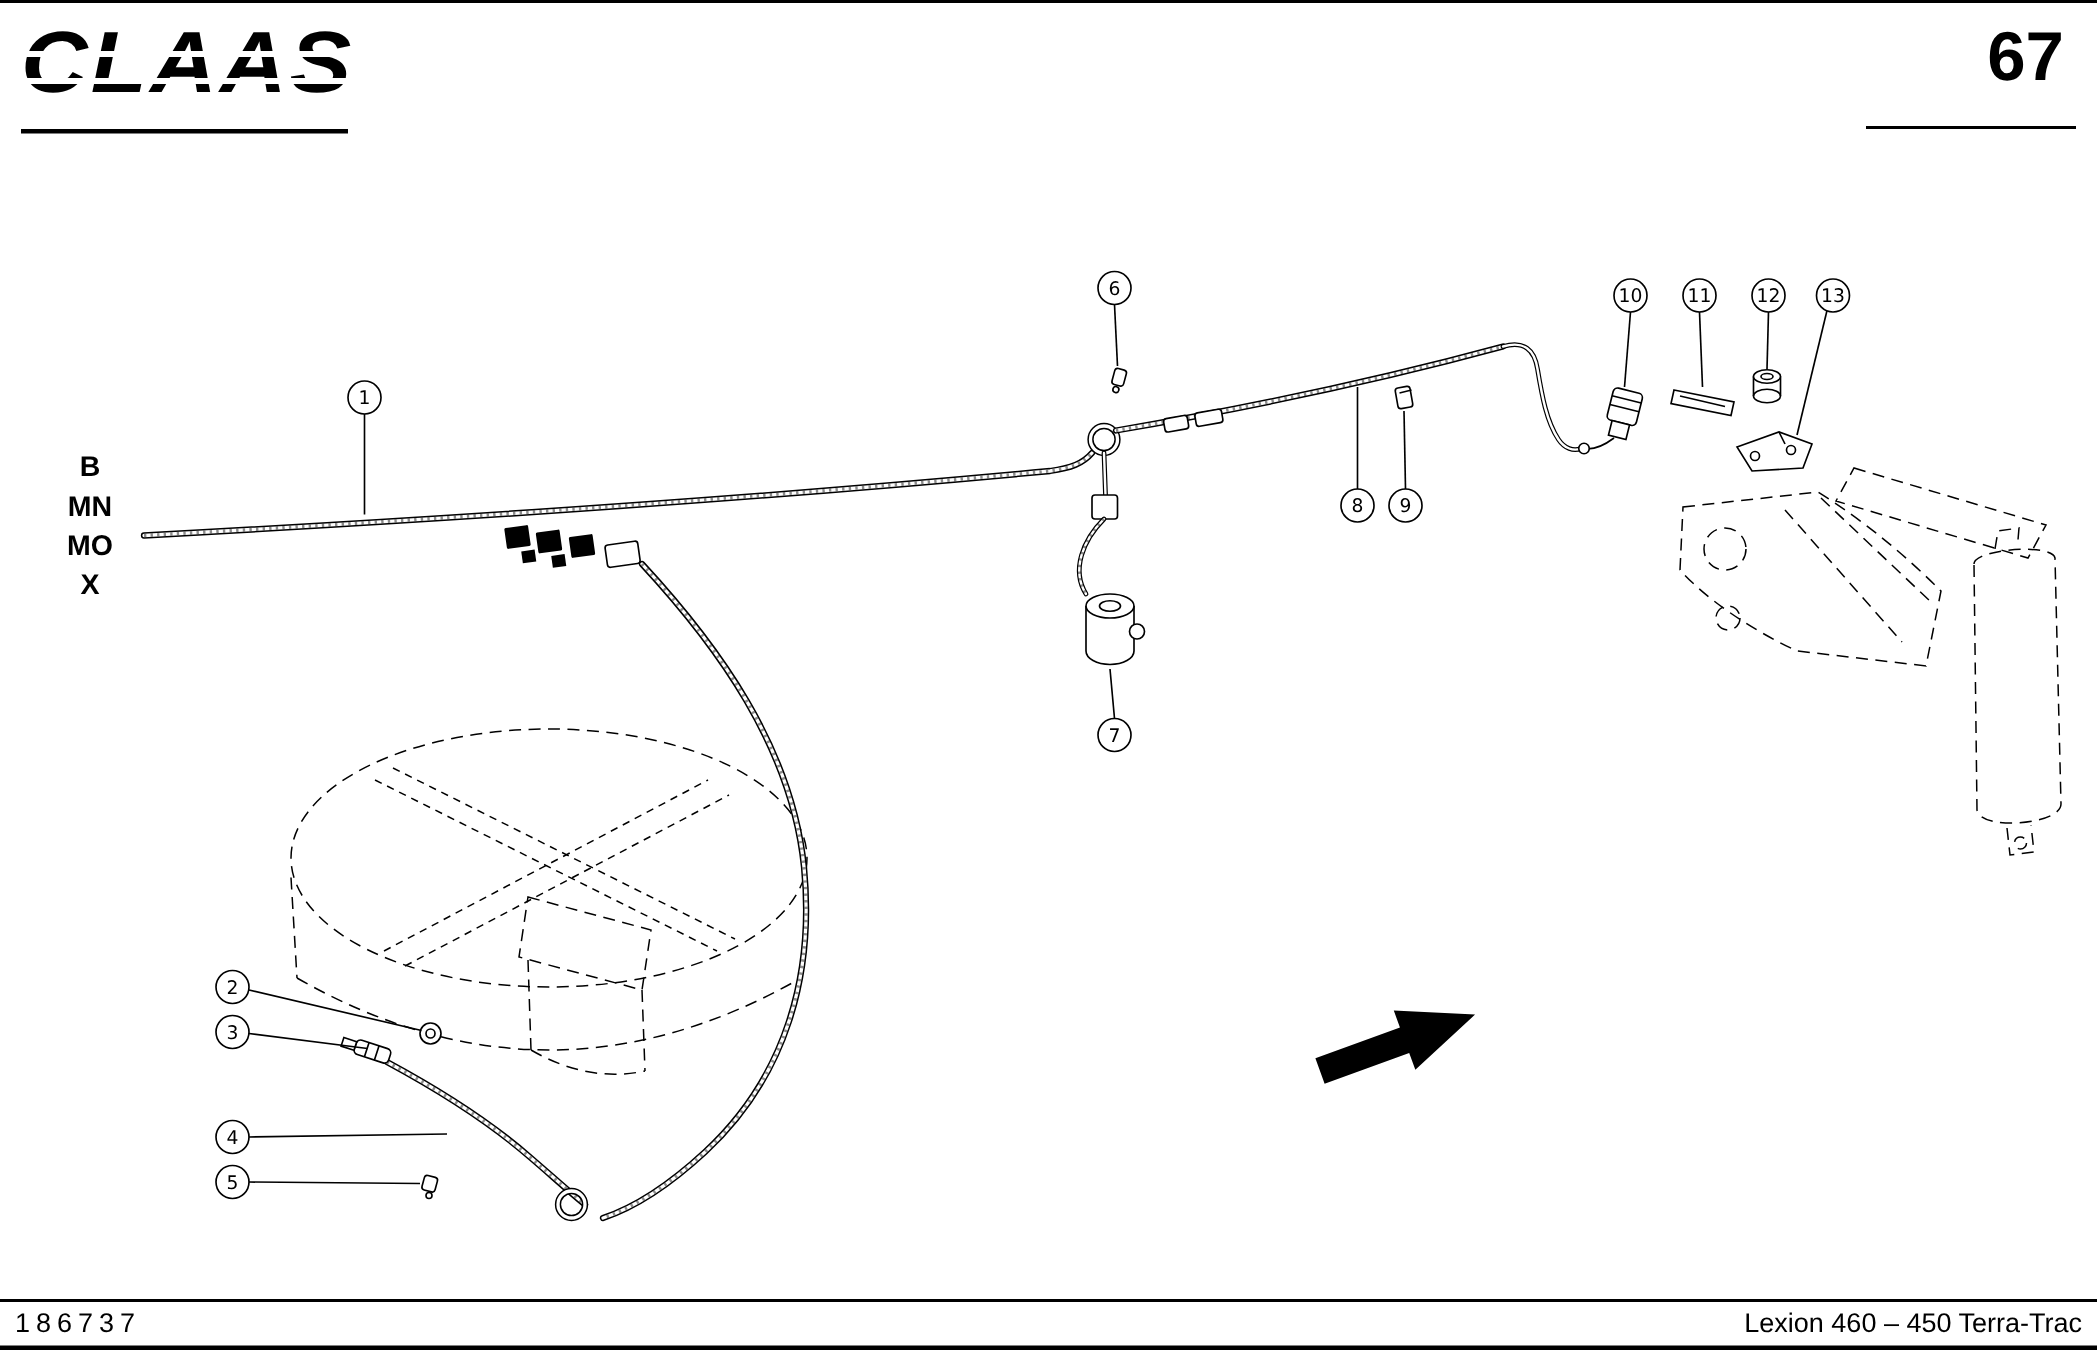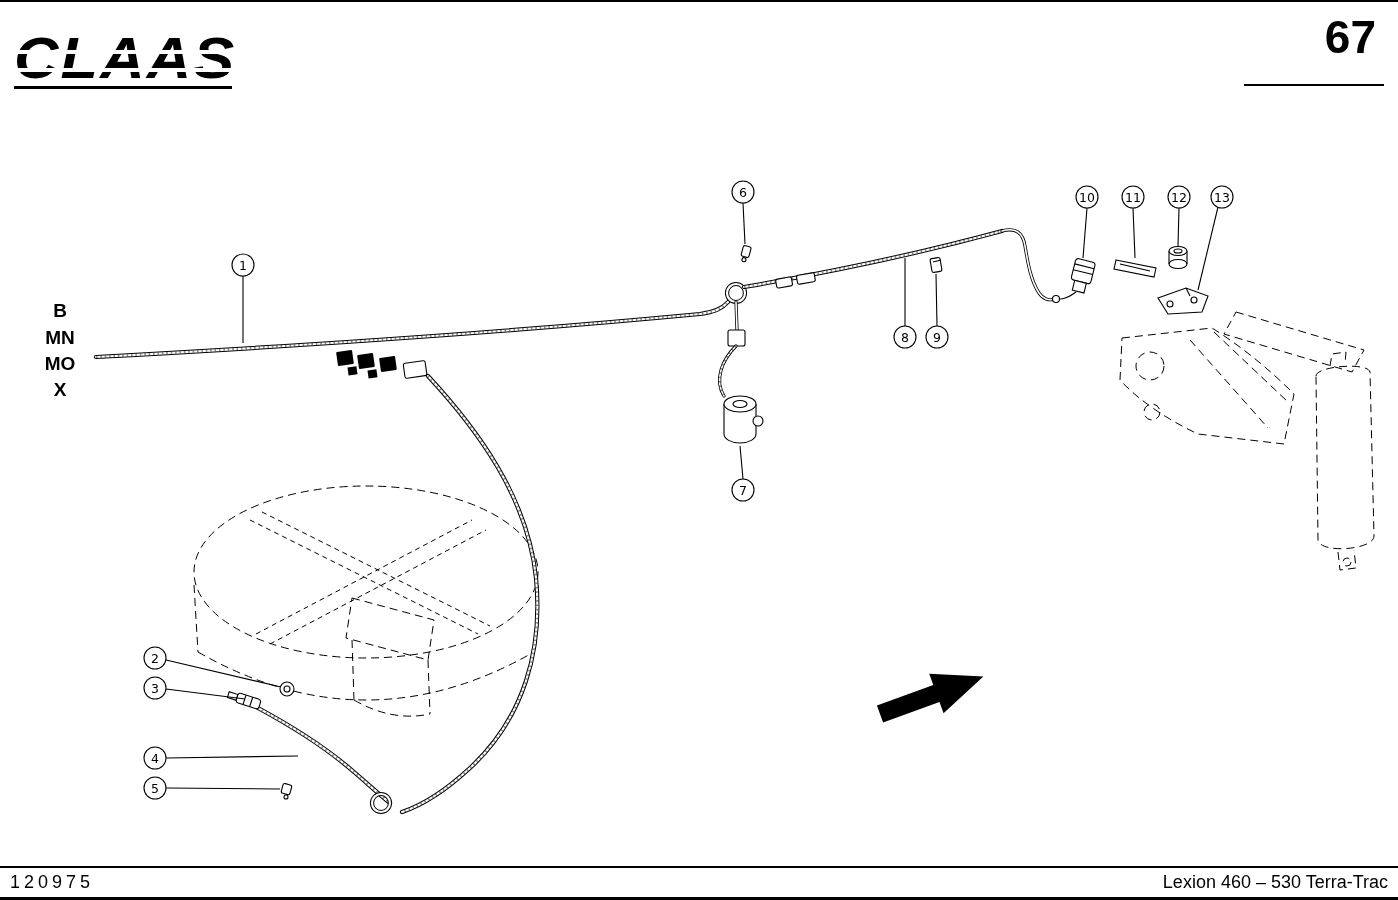--- a/index.html
+++ b/index.html
@@ -8,21 +8,21 @@
     width:1398px;height:900px;
     background:#ffffff;
     font-family:"Liberation Sans", sans-serif;
     overflow:hidden;
     margin:0 auto;
   }
   .edge-top{position:absolute;left:0;top:0;width:100%;height:2px;background:#000;}
   .edge-bottom{position:absolute;left:0;bottom:0;width:100%;height:3px;background:#000;}
 
   
-  .logo-wrap{position:absolute;left:14px;top:8px;width:222px;height:72px;margin-top:16px;}
+  .logo-wrap{position:absolute;left:14px;top:8px;width:222px;height:72px;}
   .logo-text{
     font-weight:bold;font-style:italic;
     font-size:58px;line-height:68px;
     letter-spacing:2px;color:#000;
     transform:scaleX(1.06);transform-origin:left center;
     white-space:nowrap;
   }
   .logo-stripe{position:absolute;left:0;width:224px;height:4px;background:#fff;}
   .logo-stripe.s1{top:26px;}
   .logo-stripe.s2{top:44px;}
@@ -288,17 +288,17 @@
       </g>
       <g>
         <path class="thin" d="M 1218 207 L 1198 290"></path>
         <circle class="thinf" cx="1222" cy="197" r="11"></circle>
         <text class="cnum" x="1222" y="201.5">13</text>
       </g>
     </g>
   </svg>
 
   <div class="footer-rule"></div>
-  <div class="doc-number">120975</div>
-  <div class="model-caption">Lexion 460 – 530 Terra-Trac</div>
+  <div class="doc-number">186737</div>
+  <div class="model-caption">Lexion 460 – 450 Terra-Trac</div>
   <div class="edge-bottom"></div>
 
 </div>
 
 </body></html>

